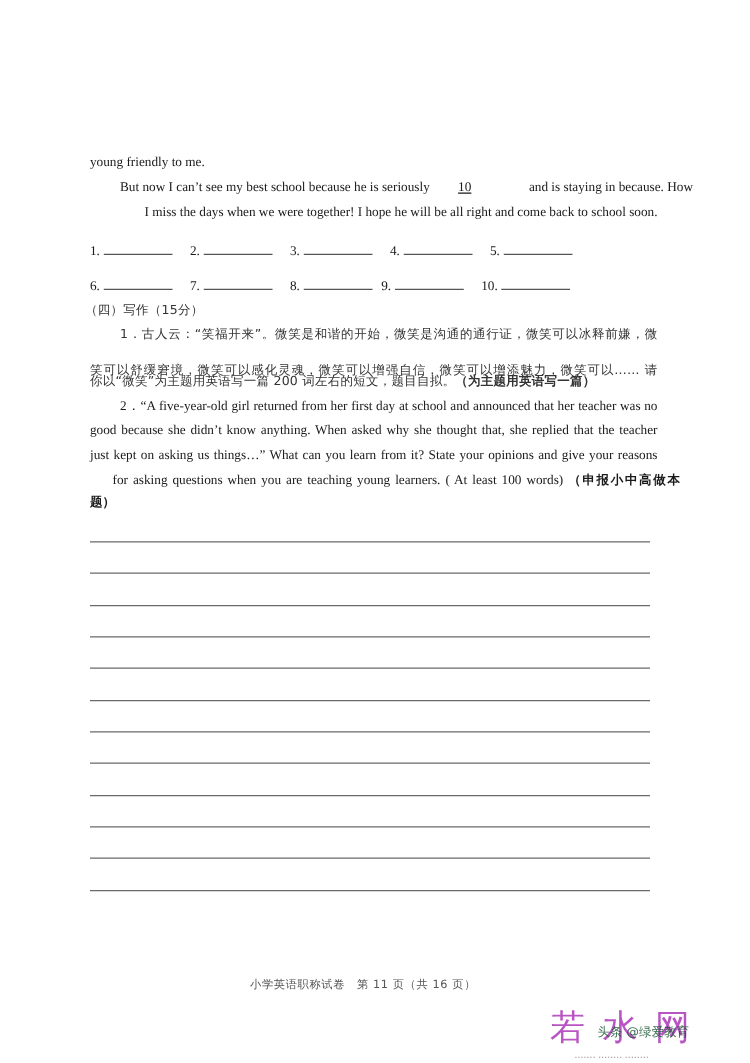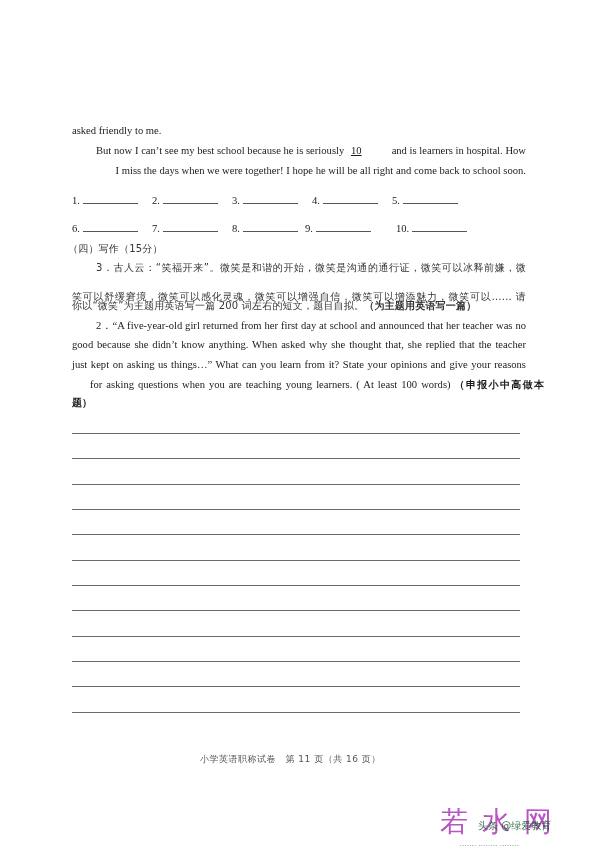--- a/index.html
+++ b/index.html
@@ -3,57 +3,57 @@
 <meta charset="utf-8">
 <style>
   html, body { margin:0; padding:0; }
   body {
     width:600px; height:850px; background:#ffffff; position:relative; overflow:hidden;
     font-family: "Liberation Serif", "DejaVu Serif", serif; color:#1a1a1a;
   }
   .line { position:absolute; left:72px; width:454px; font-size:10.6px; line-height:14px; white-space:nowrap; }
   .justify { text-align:justify; text-align-last:justify; }
   .indent { padding-left:24px; width:430px; }
-  .blank-10 { display:inline-block; min-width:34px; text-align:left; text-decoration:underline; margin:0 4px; }
+  .blank-10 { display:inline-block; min-width:34px; text-align:left; text-decoration:underline; margin:0 20px; }
   .bold { font-weight:bold; font-family: "DejaVu Sans", sans-serif; font-size:10px; }
   .cn { font-family: "DejaVu Sans", sans-serif; font-size:10px; letter-spacing:0.2px; color:#333; }
   .ans { position:absolute; font-size:10.6px; white-space:nowrap; }
   .ans .uline { display:inline-block; width:55px; border-bottom:1px solid #555; height:10px; margin-left:3px; vertical-align:baseline; }
   .wline { position:absolute; left:72px; width:448px; height:0; border-top:1.2px solid #6a6a6a; }
-  .footer { position:absolute; left:200px; top:753px; font-size:9px; color:#555; font-family:"DejaVu Sans", sans-serif; white-space:nowrap; letter-spacing:0.5px; }
+  .footer { position:absolute; left:200px; top:781px; font-size:9px; color:#555; font-family:"DejaVu Sans", sans-serif; white-space:nowrap; letter-spacing:0.5px; }
   .wm { position:absolute; left:440px; top:802px; width:160px; height:48px; }
   .wm-big { position:absolute; left:0; top:0; font-size:28px; color:#a21caf; font-family:"DejaVu Sans", sans-serif; letter-spacing:14px; opacity:0.75; line-height:40px; }
   .wm-small { position:absolute; left:38px; top:17px; font-size:10px; color:#14532d; font-family:"DejaVu Sans", sans-serif; white-space:nowrap; opacity:0.85; }
   .wm-tiny { position:absolute; left:20px; top:41px; font-size:4px; color:#aaa; letter-spacing:1px; white-space:nowrap; }
 </style>
 </head>
 <body>
 
-<div class="line" style="top:124px;">asked friendly to me.</div>
+<div class="line" style="top:124px;">young friendly to me.</div>
 <div class="line justify indent" style="top:144px;">
   <span>But now I can’t see my best school because he is seriously</span>
   <span class="blank-10">10</span>
-  <span>and is learners in hospital. How</span>
+  <span>and is staying in because. How</span>
 </div>
 <div class="line" style="top:164px;text-align:right;">I miss the days when we were together! I hope he will be all right and come back to school soon.</div>
 
 <div class="ans" style="left:72px; top:193px;"><span>1.</span><span class="uline"></span></div>
 <div class="ans" style="left:152px; top:193px;"><span>2.</span><span class="uline"></span></div>
 <div class="ans" style="left:232px; top:193px;"><span>3.</span><span class="uline"></span></div>
 <div class="ans" style="left:312px; top:193px;"><span>4.</span><span class="uline"></span></div>
 <div class="ans" style="left:392px; top:193px;"><span>5.</span><span class="uline"></span></div>
 
 <div class="ans" style="left:72px; top:221px;"><span>6.</span><span class="uline"></span></div>
 <div class="ans" style="left:152px; top:221px;"><span>7.</span><span class="uline"></span></div>
 <div class="ans" style="left:232px; top:221px;"><span>8.</span><span class="uline"></span></div>
 <div class="ans" style="left:305px; top:221px;"><span>9.</span><span class="uline"></span></div>
-<div class="ans" style="left:396px; top:221px;"><span>10.</span><span class="uline"></span></div>
+<div class="ans" style="left:385px; top:221px;"><span>10.</span><span class="uline"></span></div>
 
 <div class="line cn" style="top:242px; left:68px;">（四）写作（15分）</div>
-<div class="line cn justify indent" style="top:261px;">3．古人云：“笑福开来”。微笑是和谐的开始，微笑是沟通的通行证，微笑可以冰释前嫌，微</div>
+<div class="line cn justify indent" style="top:261px;">1．古人云：“笑福开来”。微笑是和谐的开始，微笑是沟通的通行证，微笑可以冰释前嫌，微</div>
 <div class="line cn justify" style="top:290px;">笑可以舒缓窘境，微笑可以感化灵魂，微笑可以增强自信，微笑可以增添魅力，微笑可以…… 请</div>
 <div class="line cn" style="top:299px;">
   <span>你以“微笑”为主题用英语写一篇 200 词左右的短文，题目自拟。</span><span class="bold">（为主题用英语写一篇）</span>
 </div>
 <div class="line justify indent" style="top:319px;">2．“A five-year-old girl returned from her first day at school and announced that her teacher was no</div>
 <div class="line justify" style="top:338px;">good because she didn’t know anything. When asked why she thought that, she replied that the teacher</div>
 <div class="line justify" style="top:358px;">just kept on asking us things…” What can you learn from it? State your opinions and give your reasons</div>
 <div class="line justify" style="top:378px;margin-left:18px;">
   <span>for asking questions when you are teaching young learners. ( At least 100 words)</span>
   <span class="bold">（申报小中高做本</span>

